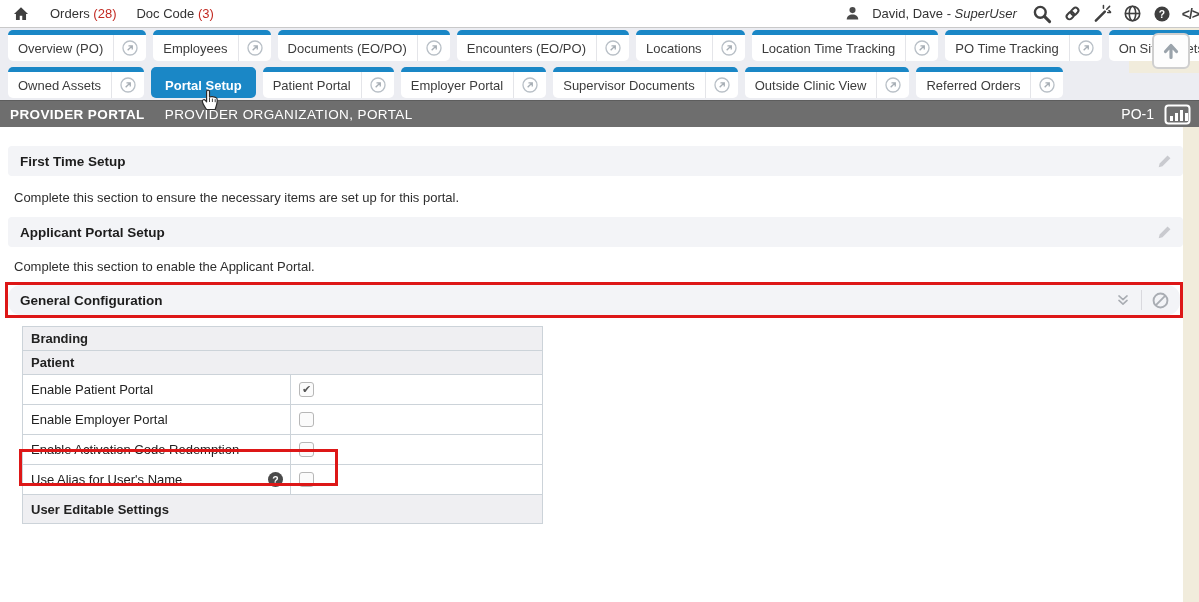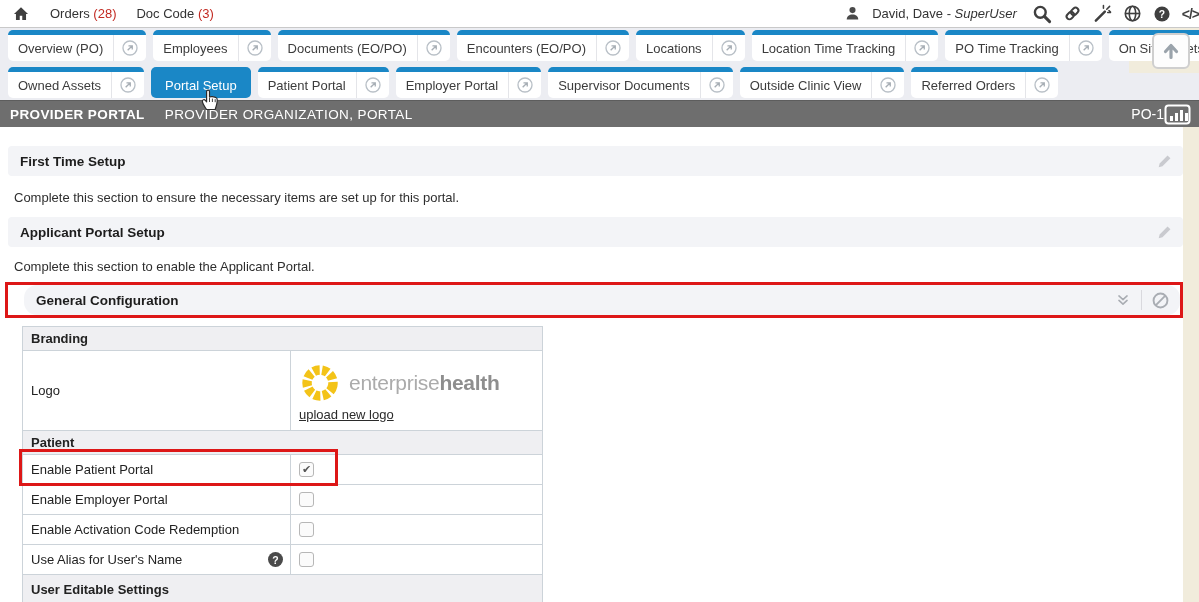--- a/index.html
+++ b/index.html
@@ -23,46 +23,46 @@
   .tabband{position:absolute;top:28px;left:0;width:100%;height:72px;background:#ECEDF2;}
   .beige-top{position:absolute;top:0;right:0;width:70px;height:45px;background:#F1ECDC;}
   .tab-row{display:flex;gap:7px;padding-left:8px;position:relative;}
   .tab-row-1{padding-top:2px;border-radius:14px;}
   .tab-row-2{padding-top:6px;}
   .tab{display:flex;align-items:stretch;background:#fff;border-radius:5px;overflow:hidden;
        border-top:5px solid var(--accent,#1A87C6);height:31px;cursor:pointer;flex:0 0 auto;}
   .tab-label{display:flex;align-items:center;padding:0 10px;font-size:13px;color:#3c3c3c;white-space:nowrap;}
   .tab-ext{display:flex;align-items:center;padding:0 7px;border-left:1px solid #e4e5e9;}
   .tab.active{background:var(--accent,#1A87C6);border-top-color:var(--accent,#1A87C6);}
-  .tab.active .tab-label{color:#fff;font-weight:400;padding:0 14px;}
+  .tab.active .tab-label{color:#fff;font-weight:700;padding:0 14px;}
   .scroll-up-btn{position:absolute;top:5px;right:9px;width:38px;height:36px;background:#fdfdfd;
       border:2px solid #cfcfcf;border-radius:6px;display:flex;align-items:center;justify-content:center;cursor:pointer;}
 
   
   .graybar{position:absolute;top:100px;left:0;width:100%;height:27px;background:#6E6E6E;
            border-top:1px solid #5d5d5d;display:flex;align-items:center;justify-content:space-between;}
   .graybar-left{display:flex;align-items:center;padding-left:10px;}
   .graybar-title{color:#fff;font-size:13.5px;font-weight:700;letter-spacing:.4px;}
   .graybar-sub{color:#fff;font-size:13.5px;font-weight:500;letter-spacing:.4px;margin-left:20px;}
-  .graybar-right{display:flex;align-items:center;gap:0;padding-right:8px;}
+  .graybar-right{display:flex;align-items:center;gap:10px;padding-right:8px;}
   .record-id{color:#fff;font-size:14px;}
 
   
   .content{position:absolute;top:127px;left:0;width:1183px;height:475px;background:#fff;}
   .beige-strip{position:absolute;top:127px;right:0;width:16px;height:475px;background:#F1ECDC;}
 
   .section-bar{margin-left:8px;height:30px;background:#F3F4F7;border-radius:4px;
                display:flex;align-items:center;justify-content:space-between;padding:0 10px 0 12px;}
   .section-title{font-size:13.5px;font-weight:700;color:#1d1d1d;}
   .section-desc{font-size:13px;color:#2e2e2e;margin-left:14px;}
   .mt19{margin-top:19px;} .mt14{margin-top:14px;} .mt12{margin-top:12px;} .mt8{margin-top:8px;}
   .section-icons{display:flex;align-items:center;}
   .icon-divider{width:1px;height:20px;background:#d9d9de;margin:0 9px;}
   .red-wrap{margin-left:5px;border:3px solid var(--red,#DD1717);}
-  .red-wrap .section-bar{margin-left:16px;border-radius:13px;}
+  .red-wrap .section-bar{margin-left:0;border-radius:13px;}
 
   
   .cfg-table{margin:8px 0 0 22px;width:521px;border:1px solid #ccd3d9;font-size:13px;color:#222;}
   .cfg-header{height:24px;background:#EFEFF2;display:flex;align-items:center;
               padding-left:8px;font-weight:700;border-bottom:1px solid #ccd3d9;}
   .cfg-row{display:flex;border-bottom:1px solid #ccd3d9;}
   .cfg-row:last-child{border-bottom:none;}
   .cfg-label{width:268px;border-right:1px solid #ccd3d9;display:flex;align-items:center;
              justify-content:space-between;padding:0 7px 0 8px;}
   .cfg-value{flex:1;display:flex;align-items:center;padding-left:8px;}
@@ -345,32 +345,20 @@
                 <path d="M4.9 15.1 L15.1 4.9"></path>
               </svg>
           </span>
         </span>
       </div>
     </div>
 
     <div class="cfg-table">
       <div class="cfg-header">Branding</div>
 
-      <div class="cfg-row row-80">
-        <div class="cfg-label">Logo</div>
-        <div class="cfg-value logo-cell">
-          <span class="logo-line">
-            <svg width="42" height="42" viewBox="0 0 42 42">
-              <circle cx="21" cy="21" r="13" fill="none" stroke="#F3C318" stroke-width="9.5" stroke-dasharray="6.2 2.4" transform="rotate(12 21 21)"></circle>
-            </svg>
-            <span class="logo-word"><span>enterprise</span><b>health</b></span>
-          </span>
-          <a class="upload-link">upload new logo</a>
-        </div>
-      </div>
 
       <div class="cfg-header">Patient</div>
 
       <div class="cfg-row row-30 feature-row">
         <div class="cfg-label">
             <span>Enable Patient Portal</span>
           </div>
         <div class="cfg-value">
             <span class="checkbox checked"></span>
           </div>

